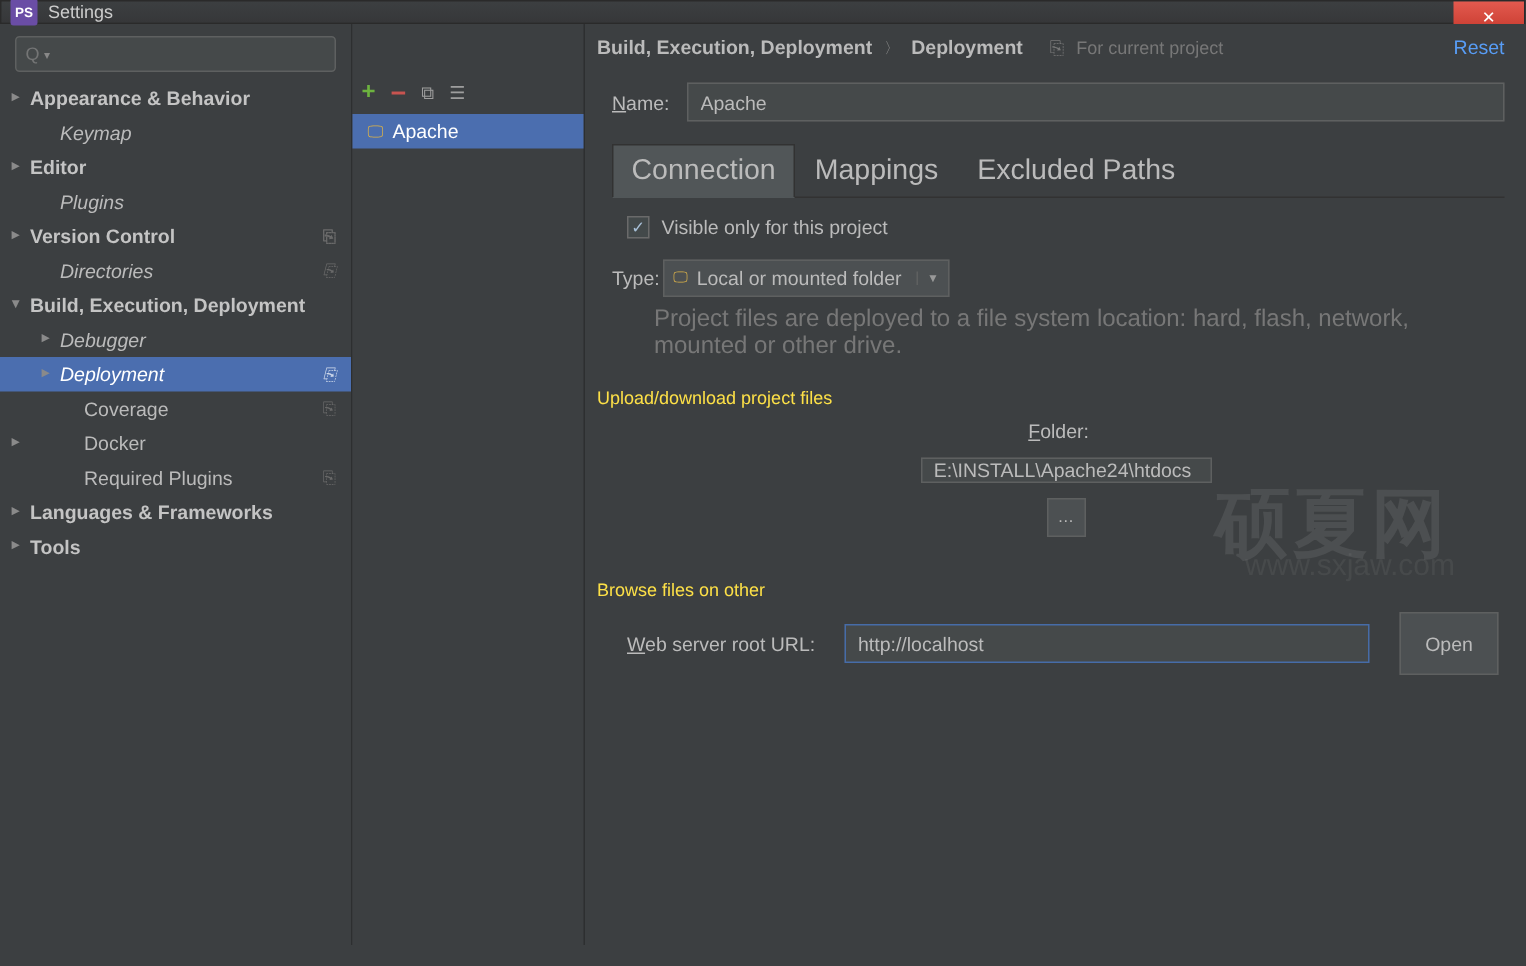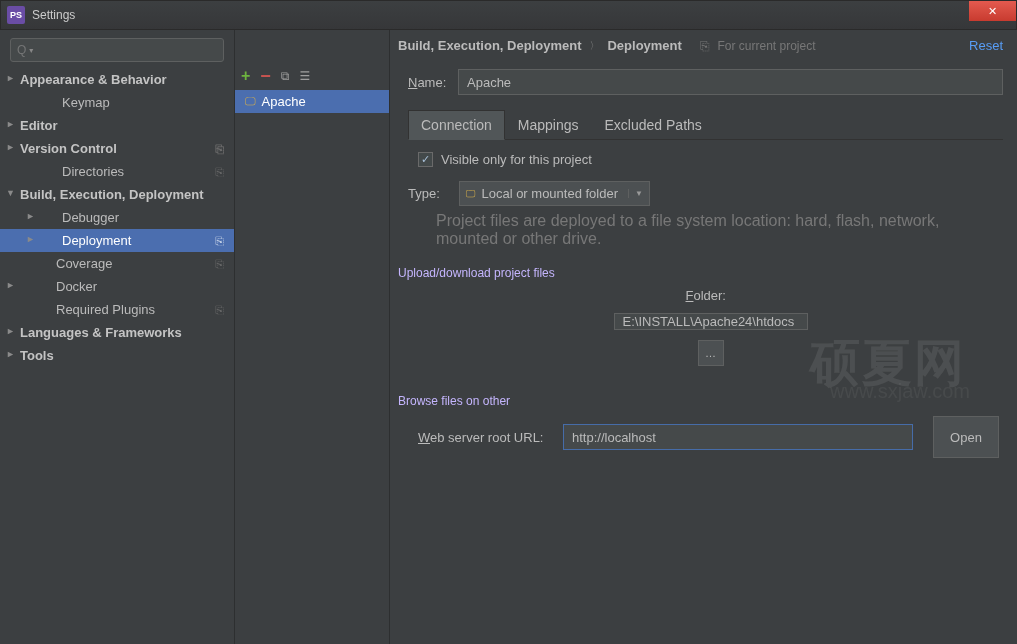--- a/index.html
+++ b/index.html
@@ -1,32 +1,32 @@
 <!DOCTYPE html>
 <html><head>
 <meta charset="utf-8">
 <style>
 * { box-sizing: border-box; margin: 0; padding: 0; font-family: "Segoe UI", Arial, sans-serif; }
 body { background: #3c3f41; color: #bbbbbb; width: 1017px; height: 644px; overflow: hidden; position: relative; }
 
-.titlebar { height: 30px; background: linear-gradient(#3c3f41, #363739); display: flex; align-items: center; padding: 0 6px; border: 1px solid #2a2a2a; position: relative; }
+.titlebar { height: 16px; background: linear-gradient(#3c3f41, #363739); display: flex; align-items: center; padding: 0 6px; border: 1px solid #2a2a2a; position: relative; }
 .titlebar .app-icon { width: 18px; height: 18px; background: #6a4da5; color: #fff; font-size: 9px; font-weight: bold; display: flex; align-items: center; justify-content: center; border-radius: 2px; margin-right: 7px; }
 .titlebar .title { font-size: 12px; color: #cccccc; }
 .titlebar .close-btn { position: absolute; right: 0; top: 0; width: 47px; height: 20px; background: linear-gradient(#e35a4f, #c83b2f); display: flex; align-items: center; justify-content: center; color: #fff; font-size: 11px; cursor: pointer; }
 
 .content { display: flex; height: calc(100% - 30px); }
 
 .sidebar { width: 235px; background: #3c3f41; border-right: 1px solid #2d2f30; display: flex; flex-direction: column; }
 .search-box { margin: 8px 10px 6px 10px; height: 24px; background: #45494a; border: 1px solid #5e6060; border-radius: 3px; display: flex; align-items: center; padding: 0 6px; color: #888; font-size: 12px; }
 .search-box .mag { opacity: 0.7; }
 .search-box .drop { margin-left: 3px; font-size: 8px; }
 
 .tree { list-style: none; font-size: 13px; }
 .tree li { padding: 4px 0 4px 20px; cursor: pointer; position: relative; }
-.tree li.sub { padding-left: 62px; }
+.tree li.sub { padding-left: 40px; font-style: italic; }
 .tree li.subsub { padding-left: 56px; }
 .tree li .arrow { position: absolute; left: 6px; top: 5px; font-size: 9px; color: #8a8a8a; }
 .tree li.sub .arrow { left: 26px; }
 .tree li.bold { font-weight: bold; color: #c4c4c4; }
 .tree li.selected { background: #4b6eaf; color: #ffffff; }
 .tree li .badge { position: absolute; right: 10px; top: 6px; color: #6a6a6a; font-size: 11px; }
 .tree li.selected .badge { color: #cdd8ea; }
 
 .middle { width: 155px; background: #3c3f41; border-right: 1px solid #2d2f30; }
 .mid-toolbar { height: 28px; display: flex; align-items: center; padding: 0 6px; gap: 10px; margin-top: 32px; }
@@ -44,34 +44,34 @@
 .breadcrumb .proj-icon { color: #777; margin-left: 10px; font-size: 12px; }
 .breadcrumb .proj-text { color: #777; font-size: 12px; }
 .breadcrumb .reset { margin-left: auto; color: #589df6; cursor: pointer; font-size: 13px; }
 
 .form-row { display: flex; align-items: center; margin-bottom: 14px; font-size: 13px; }
 .form-row .label { width: 60px; text-align: left; padding-left: 10px; }
 .form-row .label.u::first-letter { text-decoration: underline; }
 .text-input { flex: 1; height: 26px; background: #45494a; border: 1px solid #5e6060; color: #bbbbbb; padding: 0 8px; font-size: 13px; }
 
 .tabs { display: flex; border-bottom: 1px solid #323232; margin-left: 10px; margin-bottom: 12px; }
-.tab { padding: 6px 12px; font-size: 14px; color: #bbbbbb; border: 1px solid transparent; border-bottom: none; cursor: pointer; position: relative; top: 1px; }
+.tab { padding: 6px 12px; font-size: 19px; color: #bbbbbb; border: 1px solid transparent; border-bottom: none; cursor: pointer; position: relative; top: 1px; }
 .tab.active { background: #515658; border: 1px solid #323232; border-bottom: 1px solid #515658; }
 
 .check-row { display: flex; align-items: center; gap: 8px; margin-left: 20px; margin-bottom: 14px; font-size: 13px; }
 .checkbox { width: 15px; height: 15px; background: #43494a; border: 1px solid #6a6a6a; display: flex; align-items: center; justify-content: center; color: #a8c0d8; font-size: 11px; cursor: pointer; }
 
-.type-row { display: flex; align-items: center; gap: 19px; margin-left: 10px; margin-bottom: 6px; font-size: 13px; }
+.type-row { display: flex; align-items: center; gap: 2px; margin-left: 10px; margin-bottom: 6px; font-size: 13px; }
 .select-box { height: 25px; background: #4c5052; border: 1px solid #5e6060; display: flex; align-items: center; padding: 0 6px; gap: 6px; cursor: pointer; }
 .select-box .sel-icon { color: #d8b04a; font-size: 10px; }
 .select-box .sel-drop { border-left: 1px solid #5e6060; padding-left: 6px; margin-left: 4px; font-size: 8px; color: #999; }
 
 .hint-text { color: #777; font-size: 16px; margin-left: 38px; margin-bottom: 18px; }
 
-.section-label { font-size: 12px; color: #c4b5fd; margin-left: 0px; margin-bottom: 8px; }
+.section-label { font-size: 12px; color: #fde047; margin-left: 0px; margin-bottom: 8px; }
 
 .folder-row { display: flex; align-items: center; gap: 10px; margin-left: 20px; margin-bottom: 28px; font-size: 13px; flex-direction: column; }
 .folder-row .flabel { width: 50px; }
 .folder-row .flabel::first-letter { text-decoration: underline; }
 .folder-input { flex: 1; height: 26px; background: #45494a; border: 1px solid #5e6060; color: #bbbbbb; padding: 0 8px; font-size: 13px; }
 .browse-btn { width: 26px; height: 26px; background: #4c5052; border: 1px solid #5e6060; color: #bbbbbb; display: flex; align-items: center; justify-content: center; cursor: pointer; font-size: 11px; }
 
 .url-row { display: flex; align-items: center; gap: 10px; margin-left: 20px; font-size: 13px; }
 .url-row .ulabel { width: 135px; }
 .url-row .ulabel .u { text-decoration: underline; }
@@ -93,20 +93,21 @@
 <div class="content">
   <div class="sidebar">
     <div class="search-box">
       <span class="mag">Q</span>
         <span class="drop">▾</span>
     </div>
     <ul class="tree" id="tree">
         <li class="bold"><span class="arrow">►</span><span>Appearance &amp; Behavior</span></li>
         <li class="sub"><span>Keymap</span></li>
         <li class="bold"><span class="arrow">►</span><span>Editor</span></li>
+        <li class="sub"><span>Plugins</span></li>
         <li class="bold"><span class="arrow">►</span><span>Version Control</span><span class="badge">⎘</span></li>
         <li class="sub"><span>Directories</span><span class="badge">⎘</span></li>
         <li class="bold"><span class="arrow">▼</span><span>Build, Execution, Deployment</span></li>
         <li class="sub"><span class="arrow">►</span><span>Debugger</span></li>
         <li class="sub selected"><span class="arrow">►</span><span>Deployment</span><span class="badge">⎘</span></li>
         <li class="subsub"><span>Coverage</span><span class="badge">⎘</span></li>
         <li class="subsub"><span class="arrow">►</span><span>Docker</span></li>
         <li class="subsub"><span>Required Plugins</span><span class="badge">⎘</span></li>
         <li class="bold"><span class="arrow">►</span><span>Languages &amp; Frameworks</span></li>
         <li class="bold"><span class="arrow">►</span><span>Tools</span></li>

